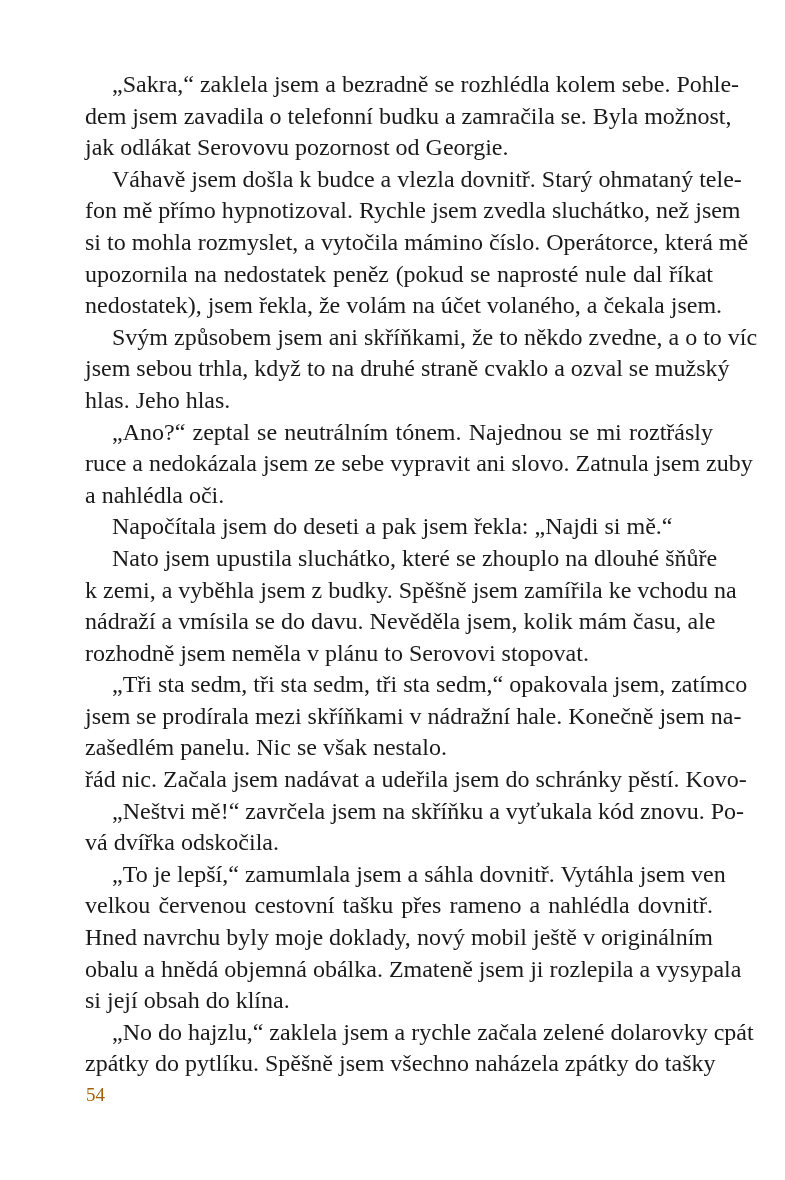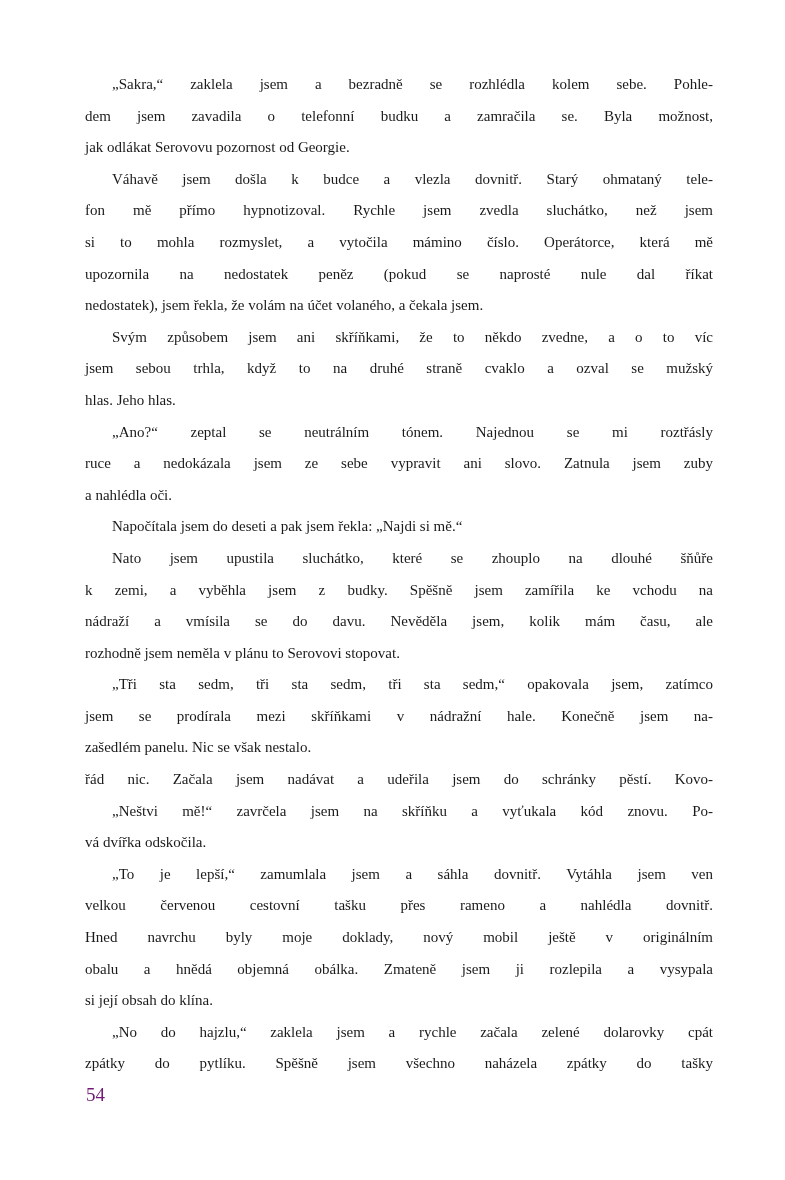--- a/index.html
+++ b/index.html
@@ -3,40 +3,40 @@
 <meta charset="utf-8">
 <style>
   html, body { margin: 0; padding: 0; background: #ffffff; }
   body { width: 785px; height: 1180px; position: relative; overflow: hidden; }
   .page-text {
     position: absolute;
     left: 85px;
     top: 69px;
     width: 628px;
     font-family: "Liberation Serif", "DejaVu Serif", serif;
-    font-size: 15px;
+    font-size: 24px;
     line-height: 31.6px;
     color: #1a1a1a;
   }
   .line {
     display: block;
     white-space: nowrap;
     text-align: justify;
     text-align-last: justify;
     height: 31.6px;
   }
   .line.last { text-align-last: left; }
   .line.indent { padding-left: 27px; }
   .page-number {
     position: absolute;
     left: 86px;
     top: 1084px;
     font-family: "Liberation Serif", "DejaVu Serif", serif;
     font-size: 19px;
-    color: #701a75;
+    color: #a16207;
   }
 </style>
 </head>
 <body>
 
 <div class="page-text" id="page-text">
     <div>
       <span class="line indent">„Sakra,“ zaklela jsem a bezradně se rozhlédla kolem sebe. Pohle-</span>
       <span class="line">dem jsem zavadila o telefonní budku a zamračila se. Byla možnost,</span>
       <span class="line last">jak odlákat Serovovu pozornost od Georgie.</span>

